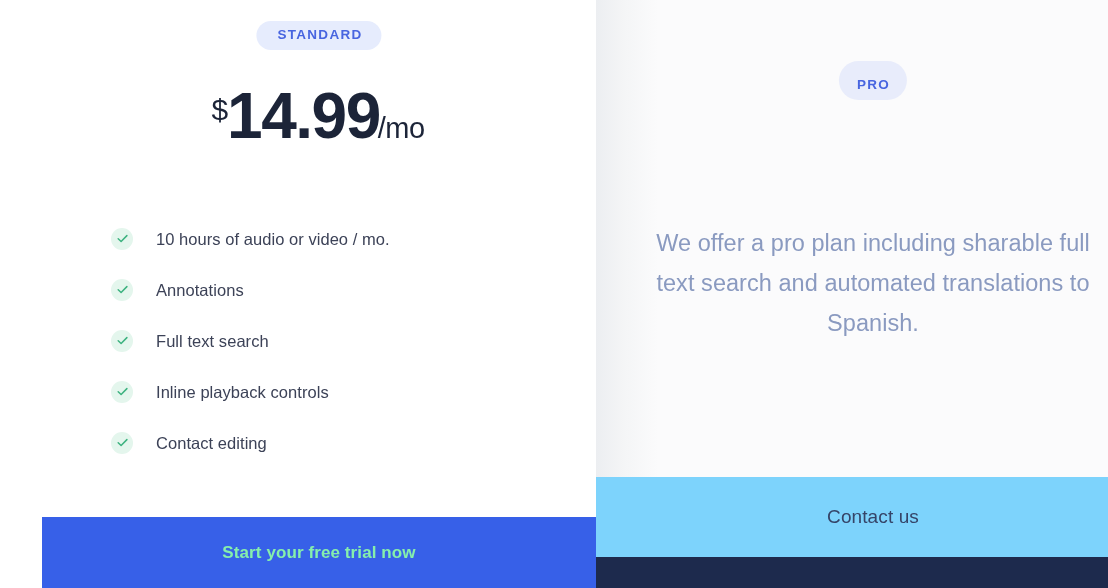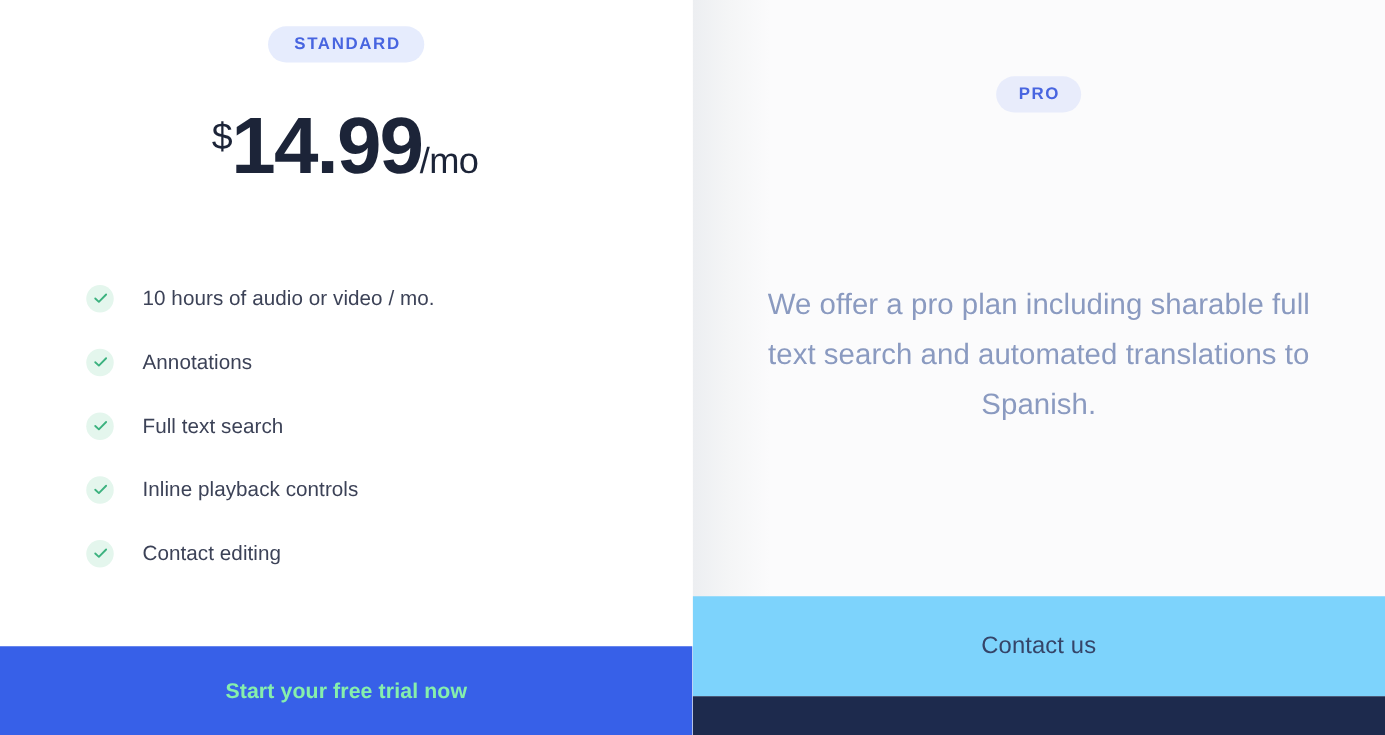--- a/index.html
+++ b/index.html
@@ -24,20 +24,21 @@
 
   
   .plan-standard {
     position: relative;
     width: 554px;
     height: 588px;
     background: #ffffff;
     flex: 0 0 554px;
     z-index: 3;
     overflow: hidden;
+    margin-left: 42px;
   }
 
   .standard-body {
     position: absolute;
     left: 0;
     top: 0;
     width: 554px;
     height: 517px;
     background: #ffffff;
   }
@@ -166,21 +167,21 @@
     height: 588px;
     background: linear-gradient(to right, #eceef1 0%, #f4f5f6 45%, #fbfbfc 100%);
     pointer-events: none;
   }
 
   .badge-pro {
     position: absolute;
     left: 50%;
     transform: translateX(-50%);
     top: 61px;
-    padding: 7px 17px 8px 18px;
+    padding: 17px 17px 8px 18px;
     background: #e8ecfb;
     color: #4865e0;
     font-size: 13.5px;
     line-height: 14px;
     font-weight: 600;
     z-index: 2;
   }
 
   .pro-description {
     position: absolute;

